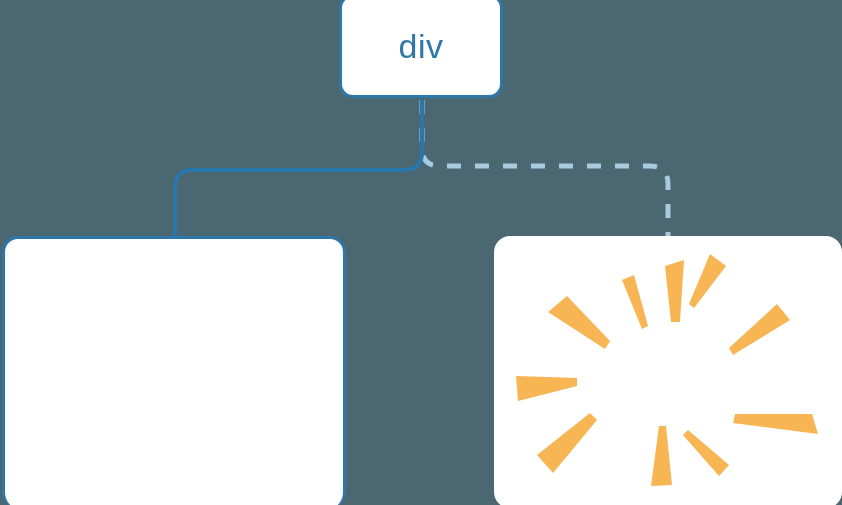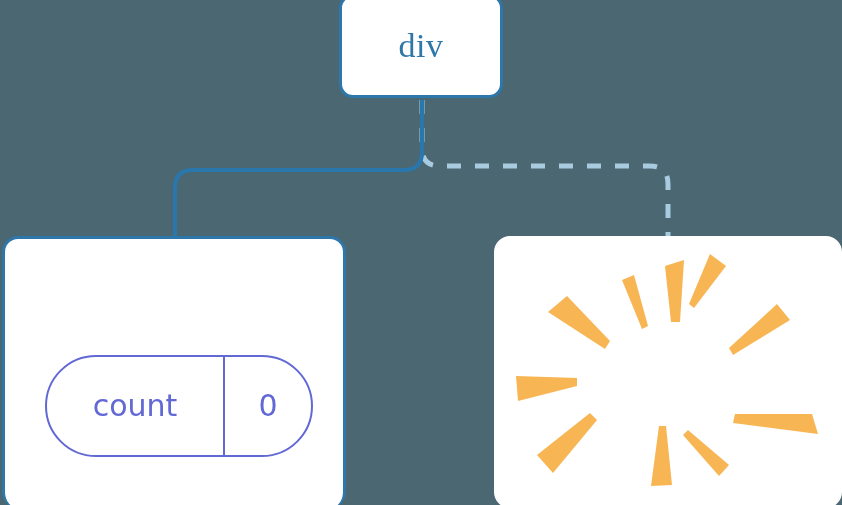--- a/index.html
+++ b/index.html
@@ -38,21 +38,21 @@
     height: 104px;
     border: 3px solid #2d77ab;
     border-radius: 14px;
     display: flex;
     align-items: center;
     justify-content: center;
   }
   #node-div .label {
     color: #2e77a9;
     font-size: 34px;
-    font-family: Liberation Serif, serif;
+    font-family: Liberation Sans, sans-serif;
     letter-spacing: 0.5px;
     line-height: 1;
   }
   #node-counter {
     left: 2px;
     top: 236px;
     width: 344px;
     height: 272px;
     border: 3px solid #2d77ab;
     border-radius: 16px;
@@ -123,24 +123,20 @@
     <path d="M 422 100 L 422 148 Q 422 166 440 166 L 650 166 Q 668 166 668 184 L 668 240" fill="none" stroke="#a9cbe0" stroke-width="5" stroke-linecap="butt" stroke-dasharray="14 14"></path>
 
     <path d="M 422 100 L 422 152 Q 422 170 404 170 L 193 170 Q 175 170 175 188 L 175 240" fill="none" stroke="#2a77ae" stroke-width="4" stroke-linecap="butt"></path>
   </svg>
 
   <div class="node" id="node-div">
     <span class="label">div</span>
   </div>
 
   <div class="node" id="node-counter">
-    <div class="pill">
-      <div class="cell cell-key">count</div>
-      <div class="cell cell-val">0</div>
-    </div>
   </div>
 
   <div class="node" id="node-burst">
     <svg id="burst-svg" viewBox="0 0 348 272">
       <g fill="#f7b553">
 
         <polygon points="171,30 190,24 186,86 177,86"></polygon>
         <polygon points="128,44 140,39 154,90 148,93"></polygon>
         <polygon points="54,76 73,60 116,105 111,113"></polygon>
         <polygon points="22,140 24,165 83,150 83,142"></polygon>

